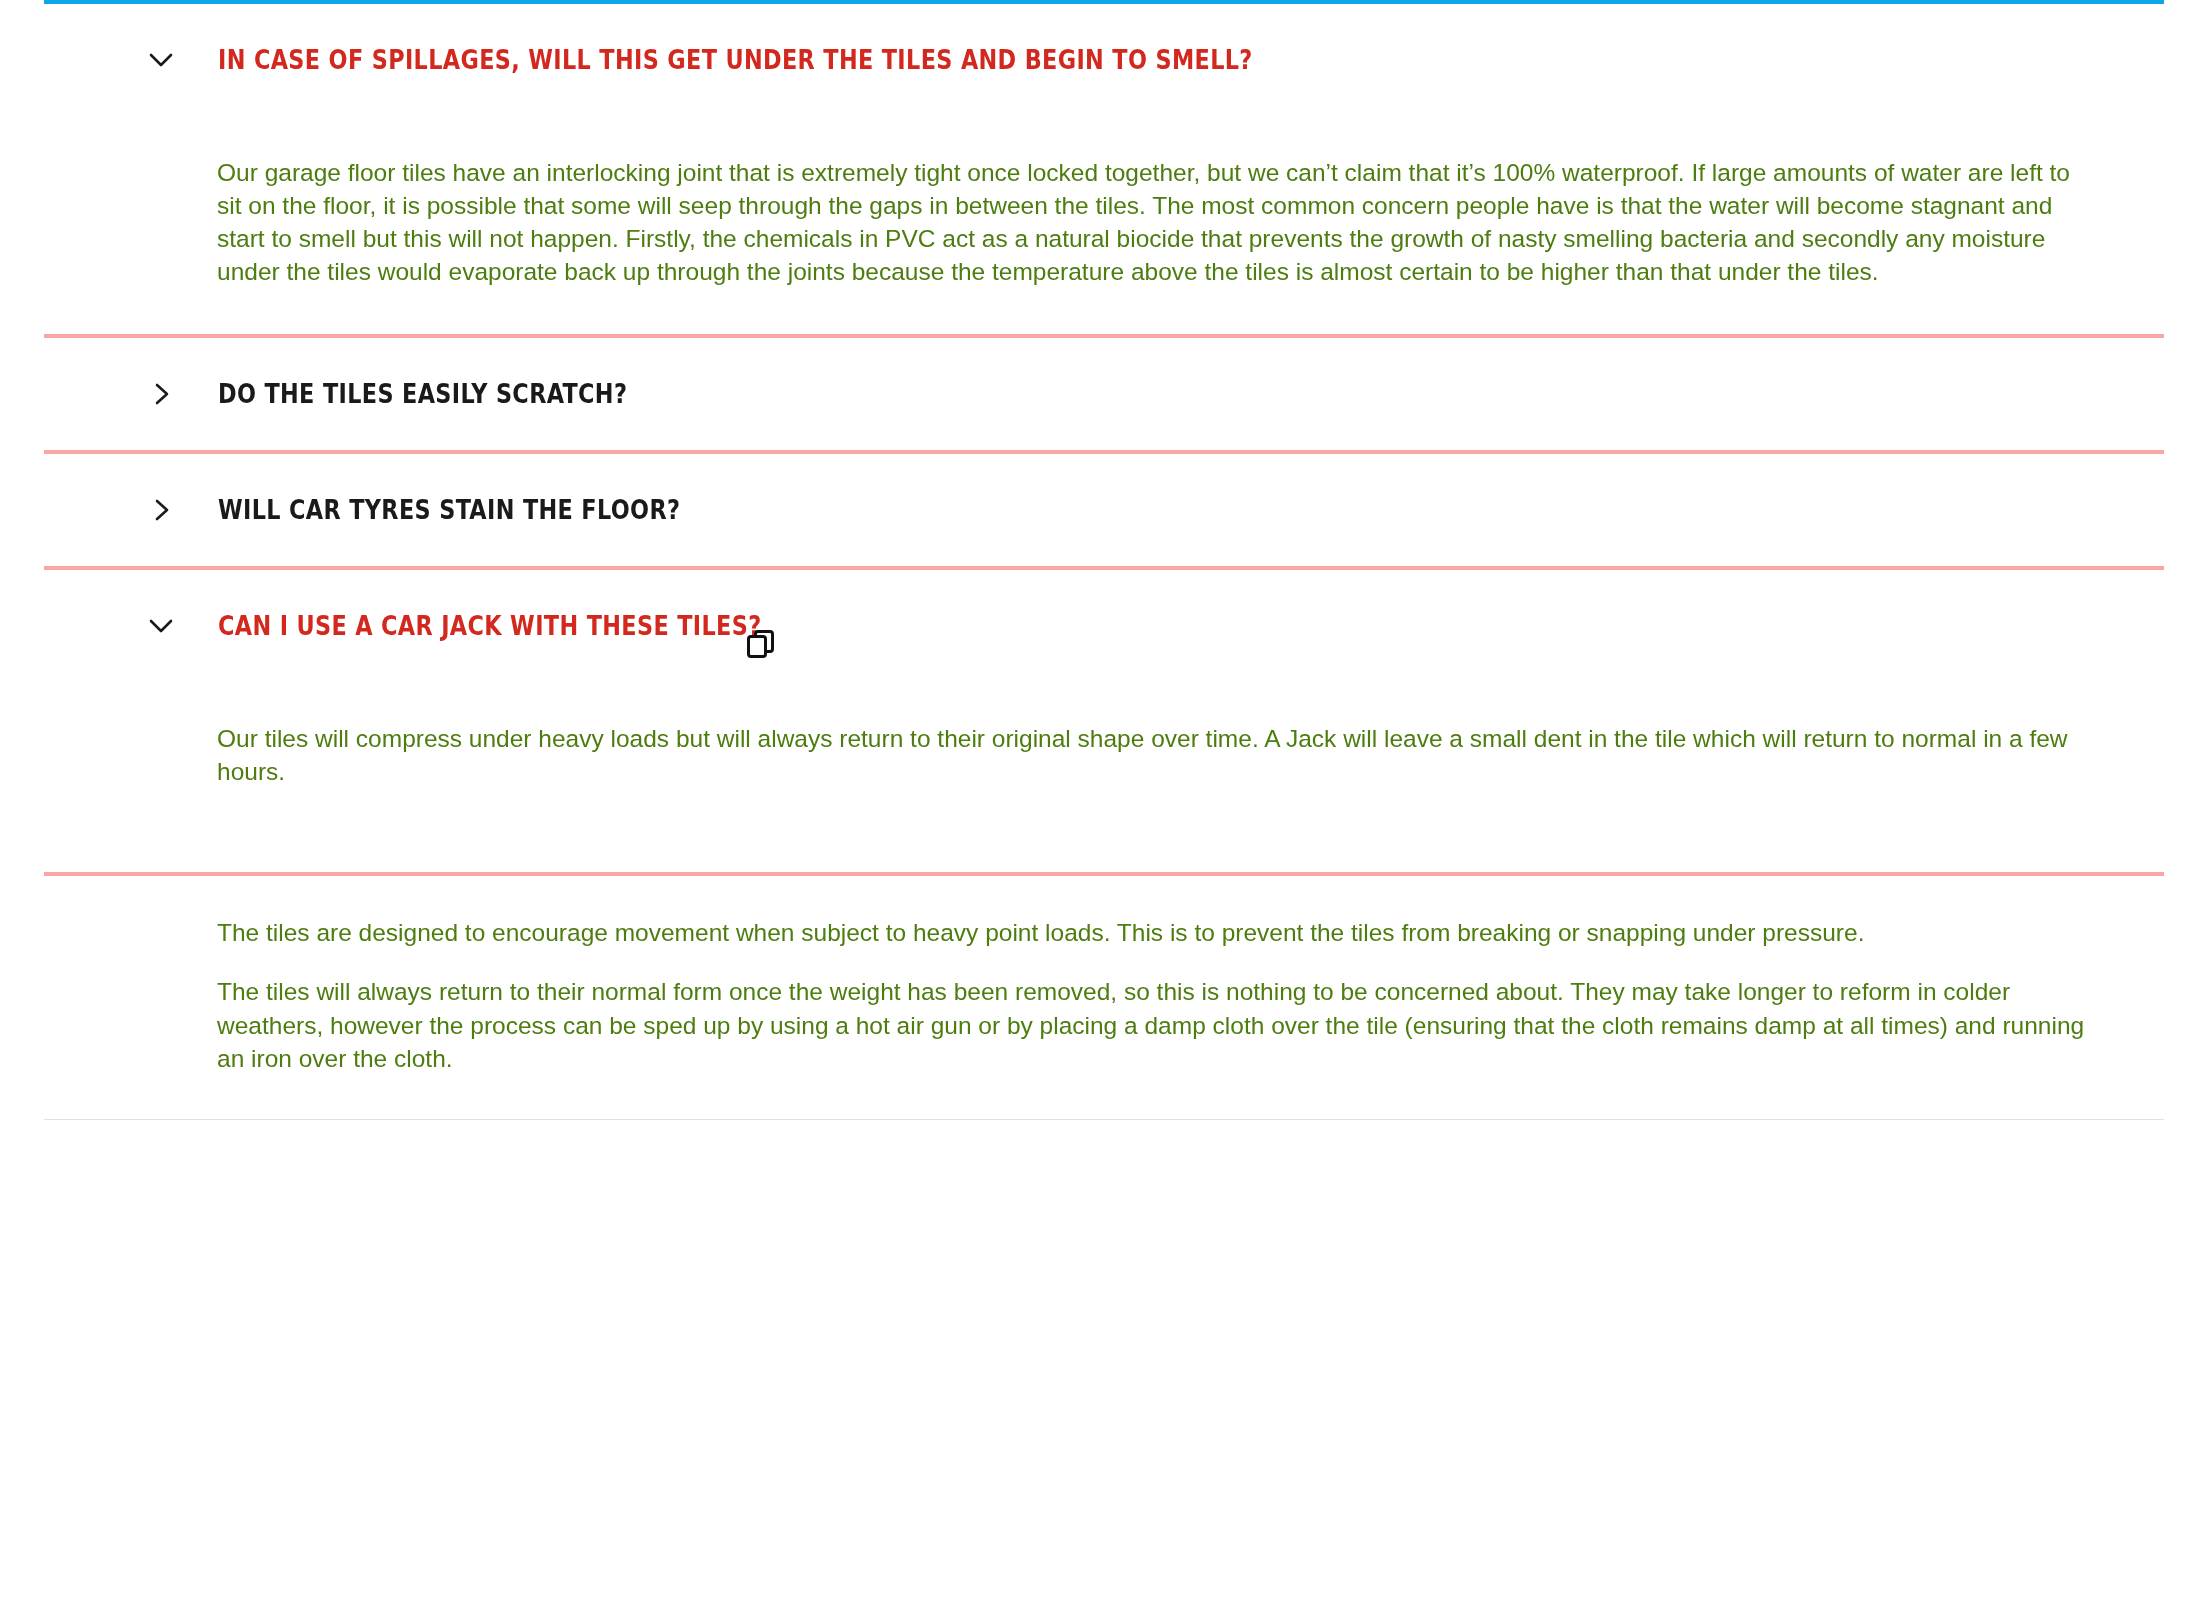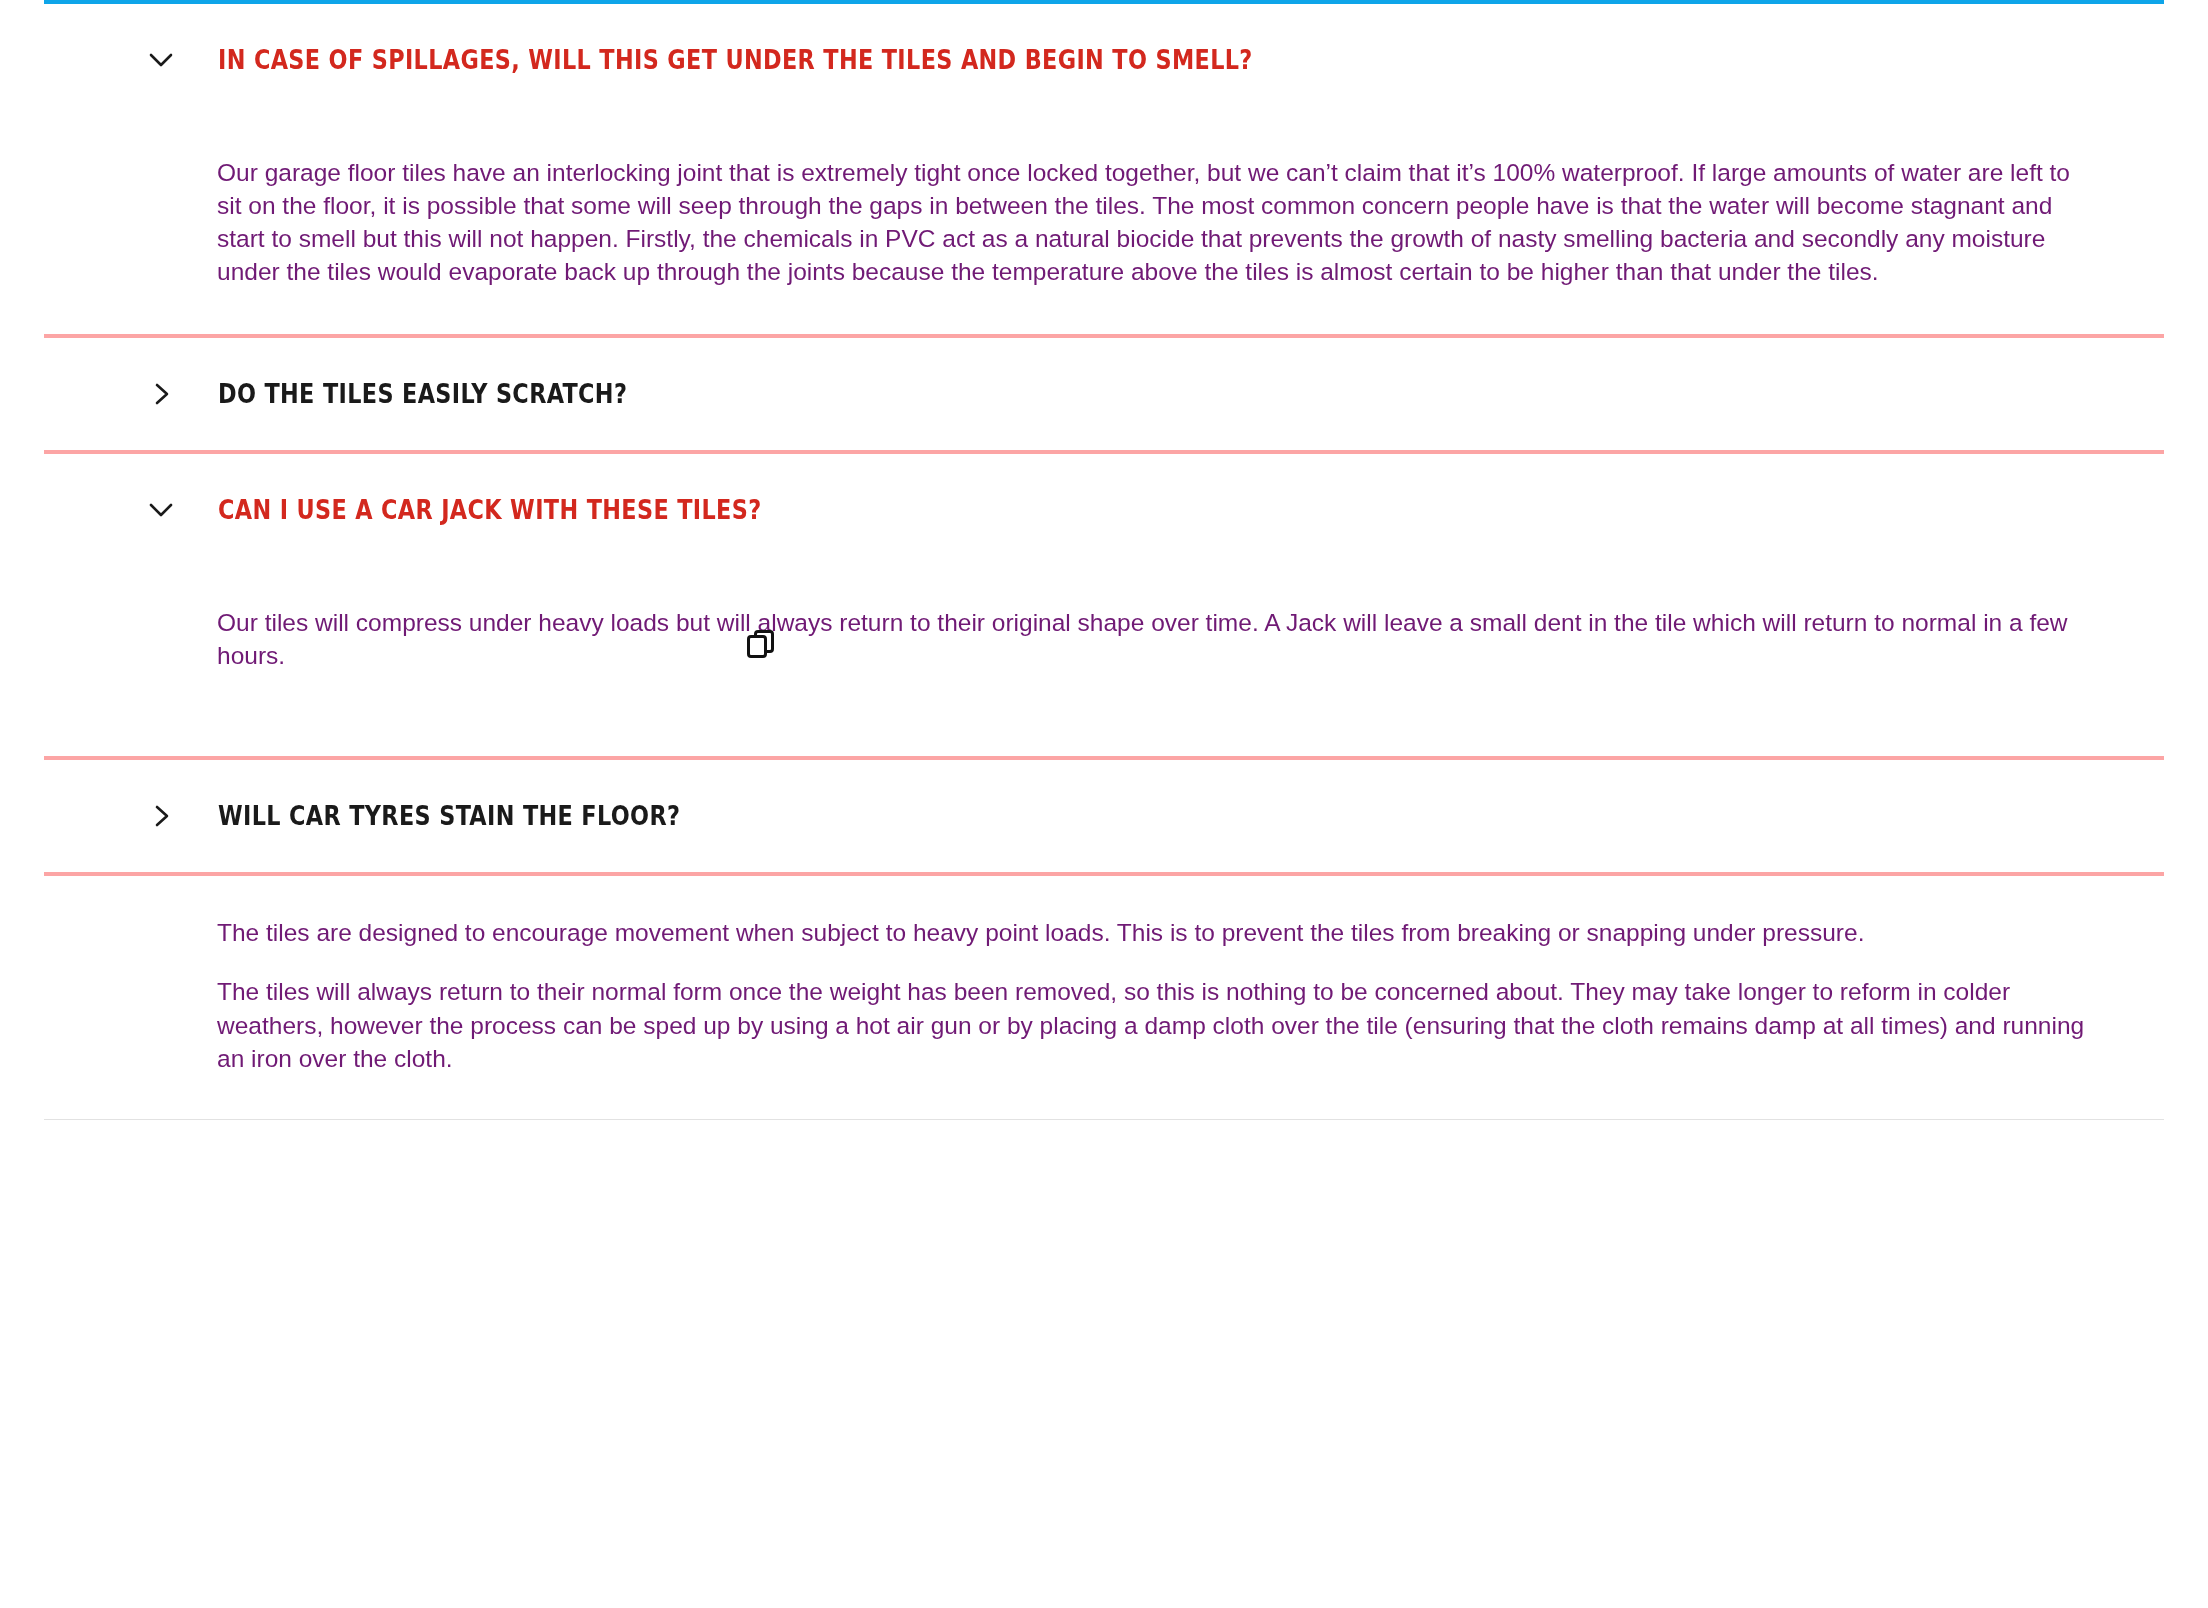--- a/index.html
+++ b/index.html
@@ -69,21 +69,21 @@
 
   .faq-body {
     padding: 0 60px 46px 173px;
   }
   .faq-body.spaced-top { padding-top: 40px; }
 
   .faq-body p {
     margin: 0 5px 26px 0;
     font-size: 24.5px;
     line-height: 1.35;
-    color: #701a75;
+    color: #4d7c0f;
     max-width: 1930px;
   }
   .faq-body p:last-child { margin-bottom: 0; }
 
   
   .bottom-rule {
     border-top: 1px solid #e2e2e2;
     height: 0;
   }
 
@@ -120,42 +120,42 @@
     <div class="faq-header">
       <span class="chev">
         <svg width="26" height="26" viewBox="0 0 26 26">
             <path d="M9 4 L19 13 L9 22" fill="none" stroke="currentColor" stroke-width="2.6" stroke-linecap="round" stroke-linejoin="round"></path>
           </svg>
       </span>
       <span class="faq-title">DO THE TILES EASILY SCRATCH?</span>
     </div>
   </div>
 
+  <div class="faq-item closed">
+    <div class="faq-header">
+      <span class="chev">
+        <svg width="26" height="26" viewBox="0 0 26 26">
+            <path d="M9 4 L19 13 L9 22" fill="none" stroke="currentColor" stroke-width="2.6" stroke-linecap="round" stroke-linejoin="round"></path>
+          </svg>
+      </span>
+      <span class="faq-title">WILL CAR TYRES STAIN THE FLOOR?</span>
+    </div>
+  </div>
+
   <div class="faq-item open">
     <div class="faq-header">
       <span class="chev">
         <svg width="26" height="16" viewBox="0 0 26 16">
             <path d="M3 3 L13 13 L23 3" fill="none" stroke="currentColor" stroke-width="2.6" stroke-linecap="round" stroke-linejoin="round"></path>
           </svg>
       </span>
       <span class="faq-title">CAN I USE A CAR JACK WITH THESE TILES?</span>
     </div>
     <div class="faq-body spaced-top" style="padding-bottom:84px;">
       <p>Our tiles will compress under heavy loads but will always return to their original shape over time. A Jack will leave a small dent in the tile which will return to normal in a few hours.</p>
-    </div>
-  </div>
-
-  <div class="faq-item closed">
-    <div class="faq-header">
-      <span class="chev">
-        <svg width="26" height="26" viewBox="0 0 26 26">
-            <path d="M9 4 L19 13 L9 22" fill="none" stroke="currentColor" stroke-width="2.6" stroke-linecap="round" stroke-linejoin="round"></path>
-          </svg>
-      </span>
-      <span class="faq-title">WILL CAR TYRES STAIN THE FLOOR?</span>
     </div>
   </div>
 
 
   <div class="faq-item open">
     <div class="faq-body spaced-top" style="padding-bottom:44px;">
       <p>The tiles are designed to encourage movement when subject to heavy point loads. This is to prevent the tiles from breaking or snapping under pressure.</p>
       <p>The tiles will always return to their normal form once the weight has been removed, so this is nothing to be concerned about. They may take longer to reform in colder weathers, however the process can be sped up by using a hot air gun or by placing a damp cloth over the tile (ensuring that the cloth remains damp at all times) and running an iron over the cloth.</p>
     </div>
   </div>

